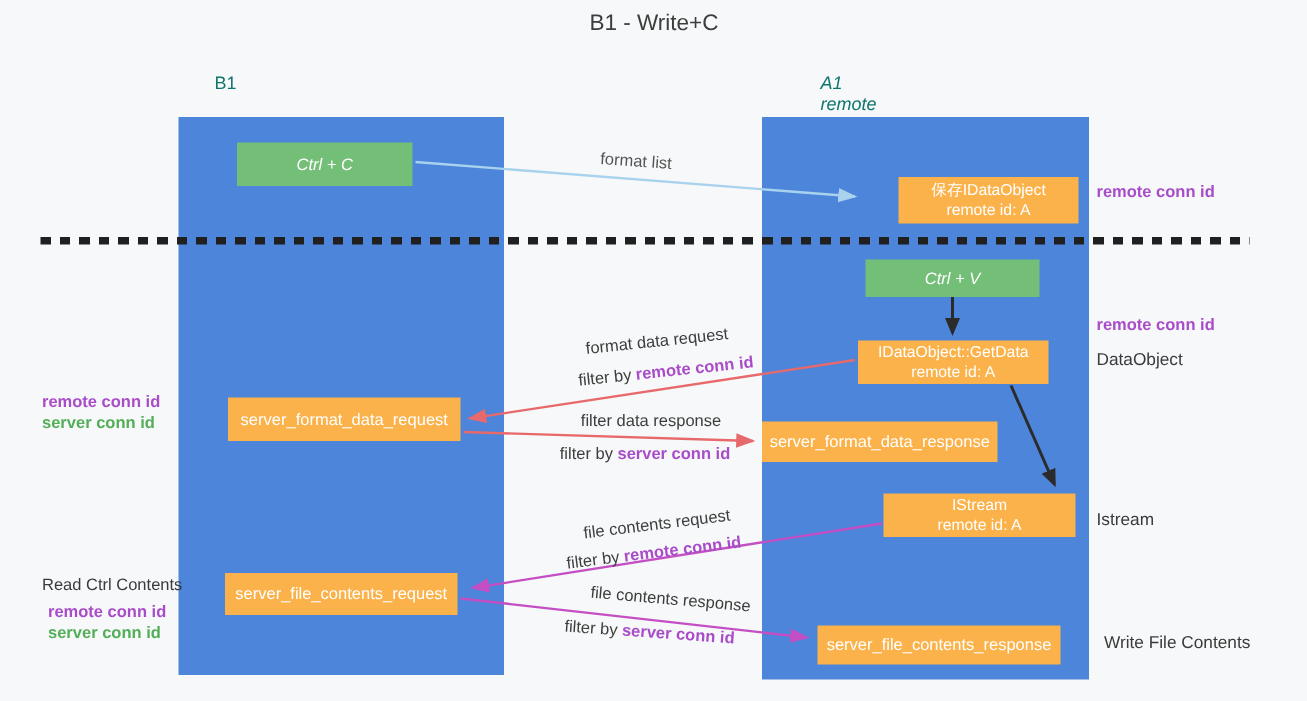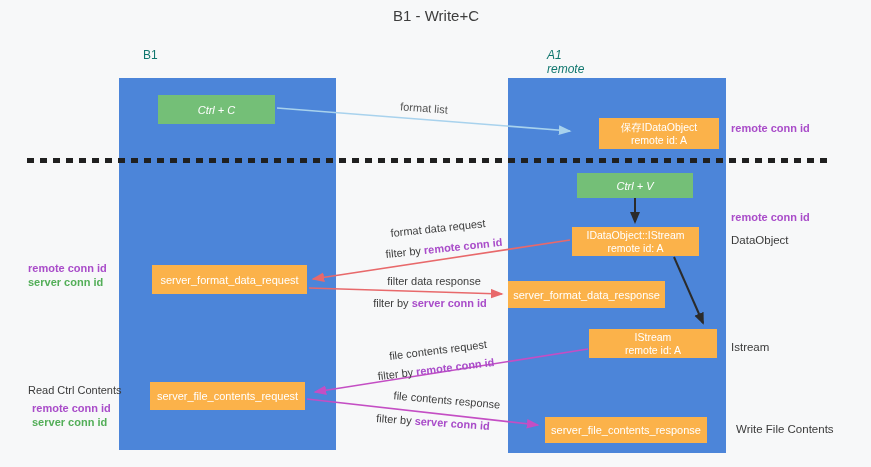--- a/index.html
+++ b/index.html
@@ -122,21 +122,21 @@
   <div id="box-saveobj" class="box orange">
     <span class="l1">保存IDataObject</span>
     <span class="l2">remote id: A</span>
   </div>
 
   <div id="box-ctrl-v" class="box green">
     <span>Ctrl + V</span>
   </div>
 
   <div id="box-getdata" class="box orange">
-    <span class="l1">IDataObject::IStream</span>
+    <span class="l1">IDataObject::GetData</span>
     <span class="l2">remote id: A</span>
   </div>
 
   <div id="box-fmt-req" class="box orange">
     <span>server_format_data_request</span>
   </div>
 
   <div id="box-fmt-resp" class="box orange">
     <span>server_format_data_response</span>
   </div>

